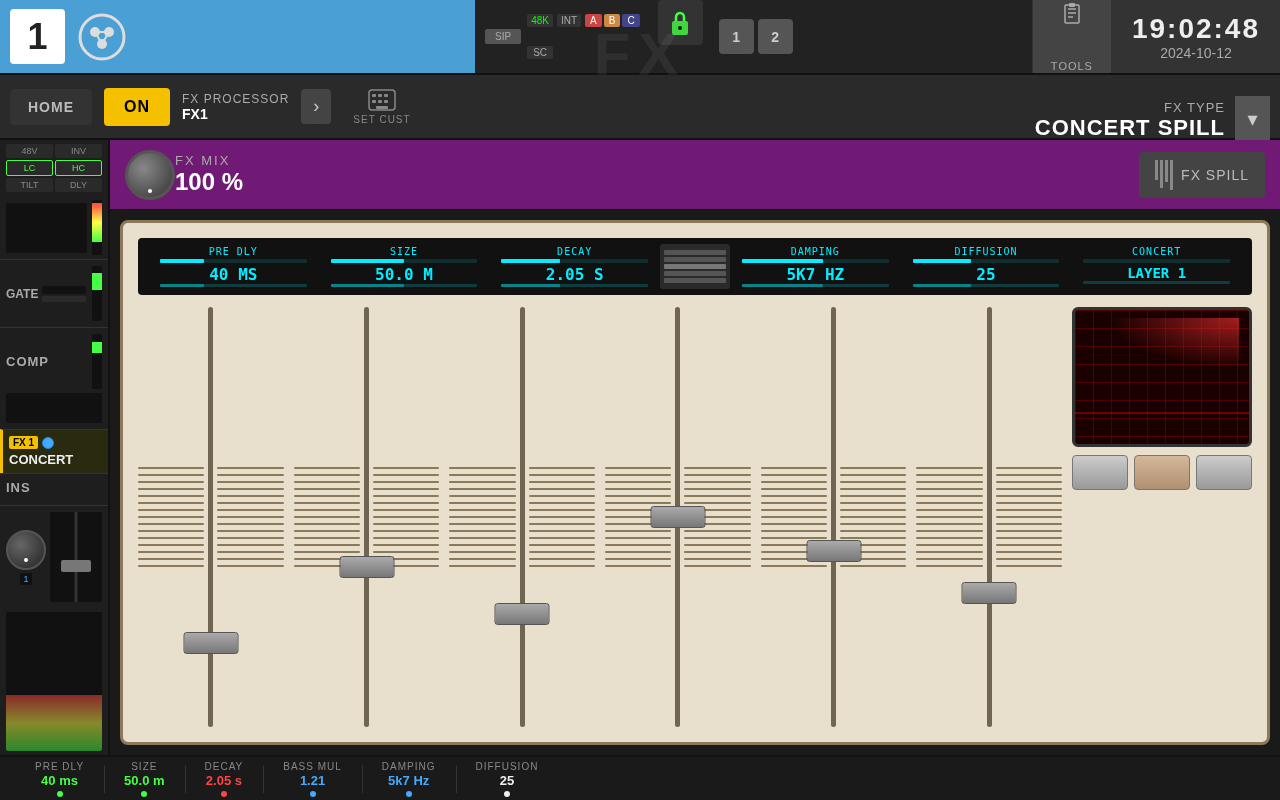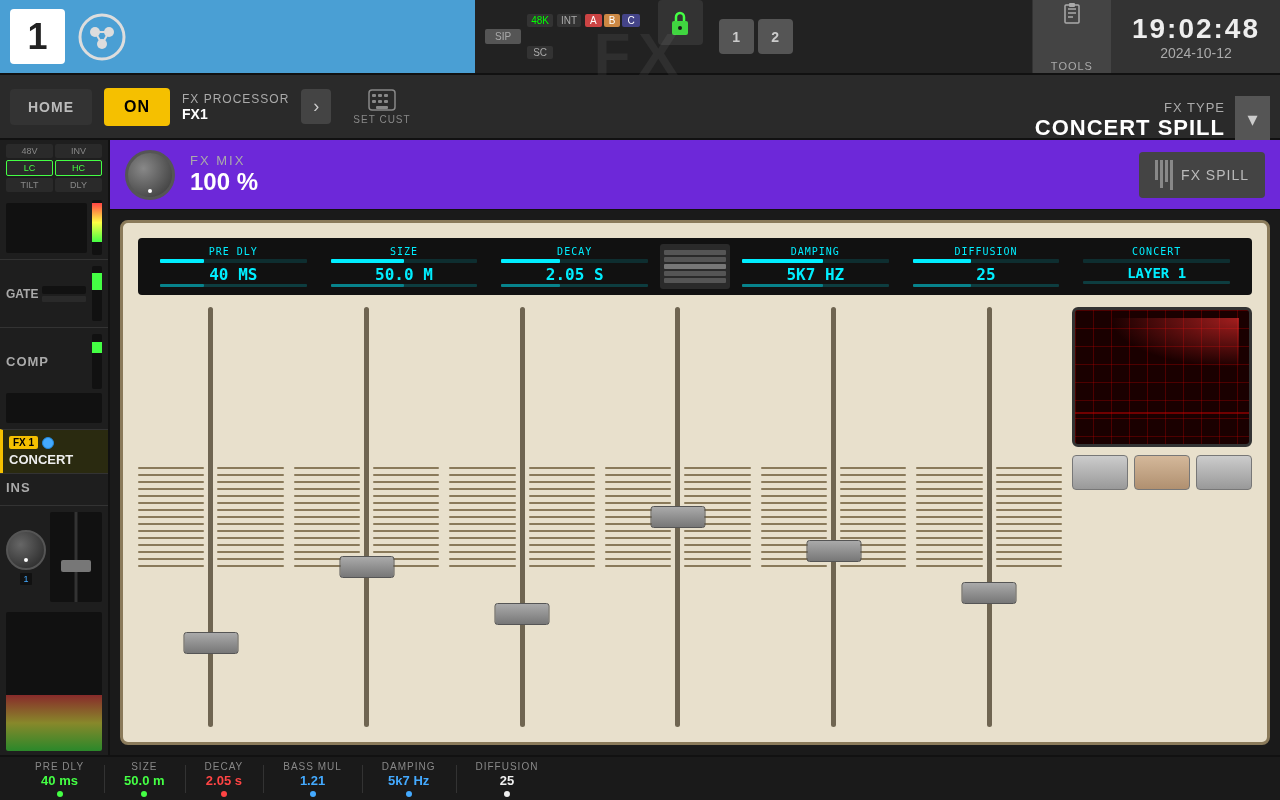--- a/index.html
+++ b/index.html
@@ -290,24 +290,23 @@
       bottom: 6px;
       left: 50%;
       transform: translateX(-50%);
     }
 
     
     .fx-mix-bar {
       display: flex;
       align-items: center;
       height: 70px;
-      background: #6d28d9;
+      background: #701a75;
       border-bottom: 1px solid #111;
       padding: 0 15px;
-      gap: 15px;
     }
     .fx-mix-knob {
       width: 50px;
       height: 50px;
       border-radius: 50%;
       background: radial-gradient(circle at 35% 35%, #888, #333);
       border: 3px solid #555;
       display: flex;
       align-items: center;
       justify-content: center;

